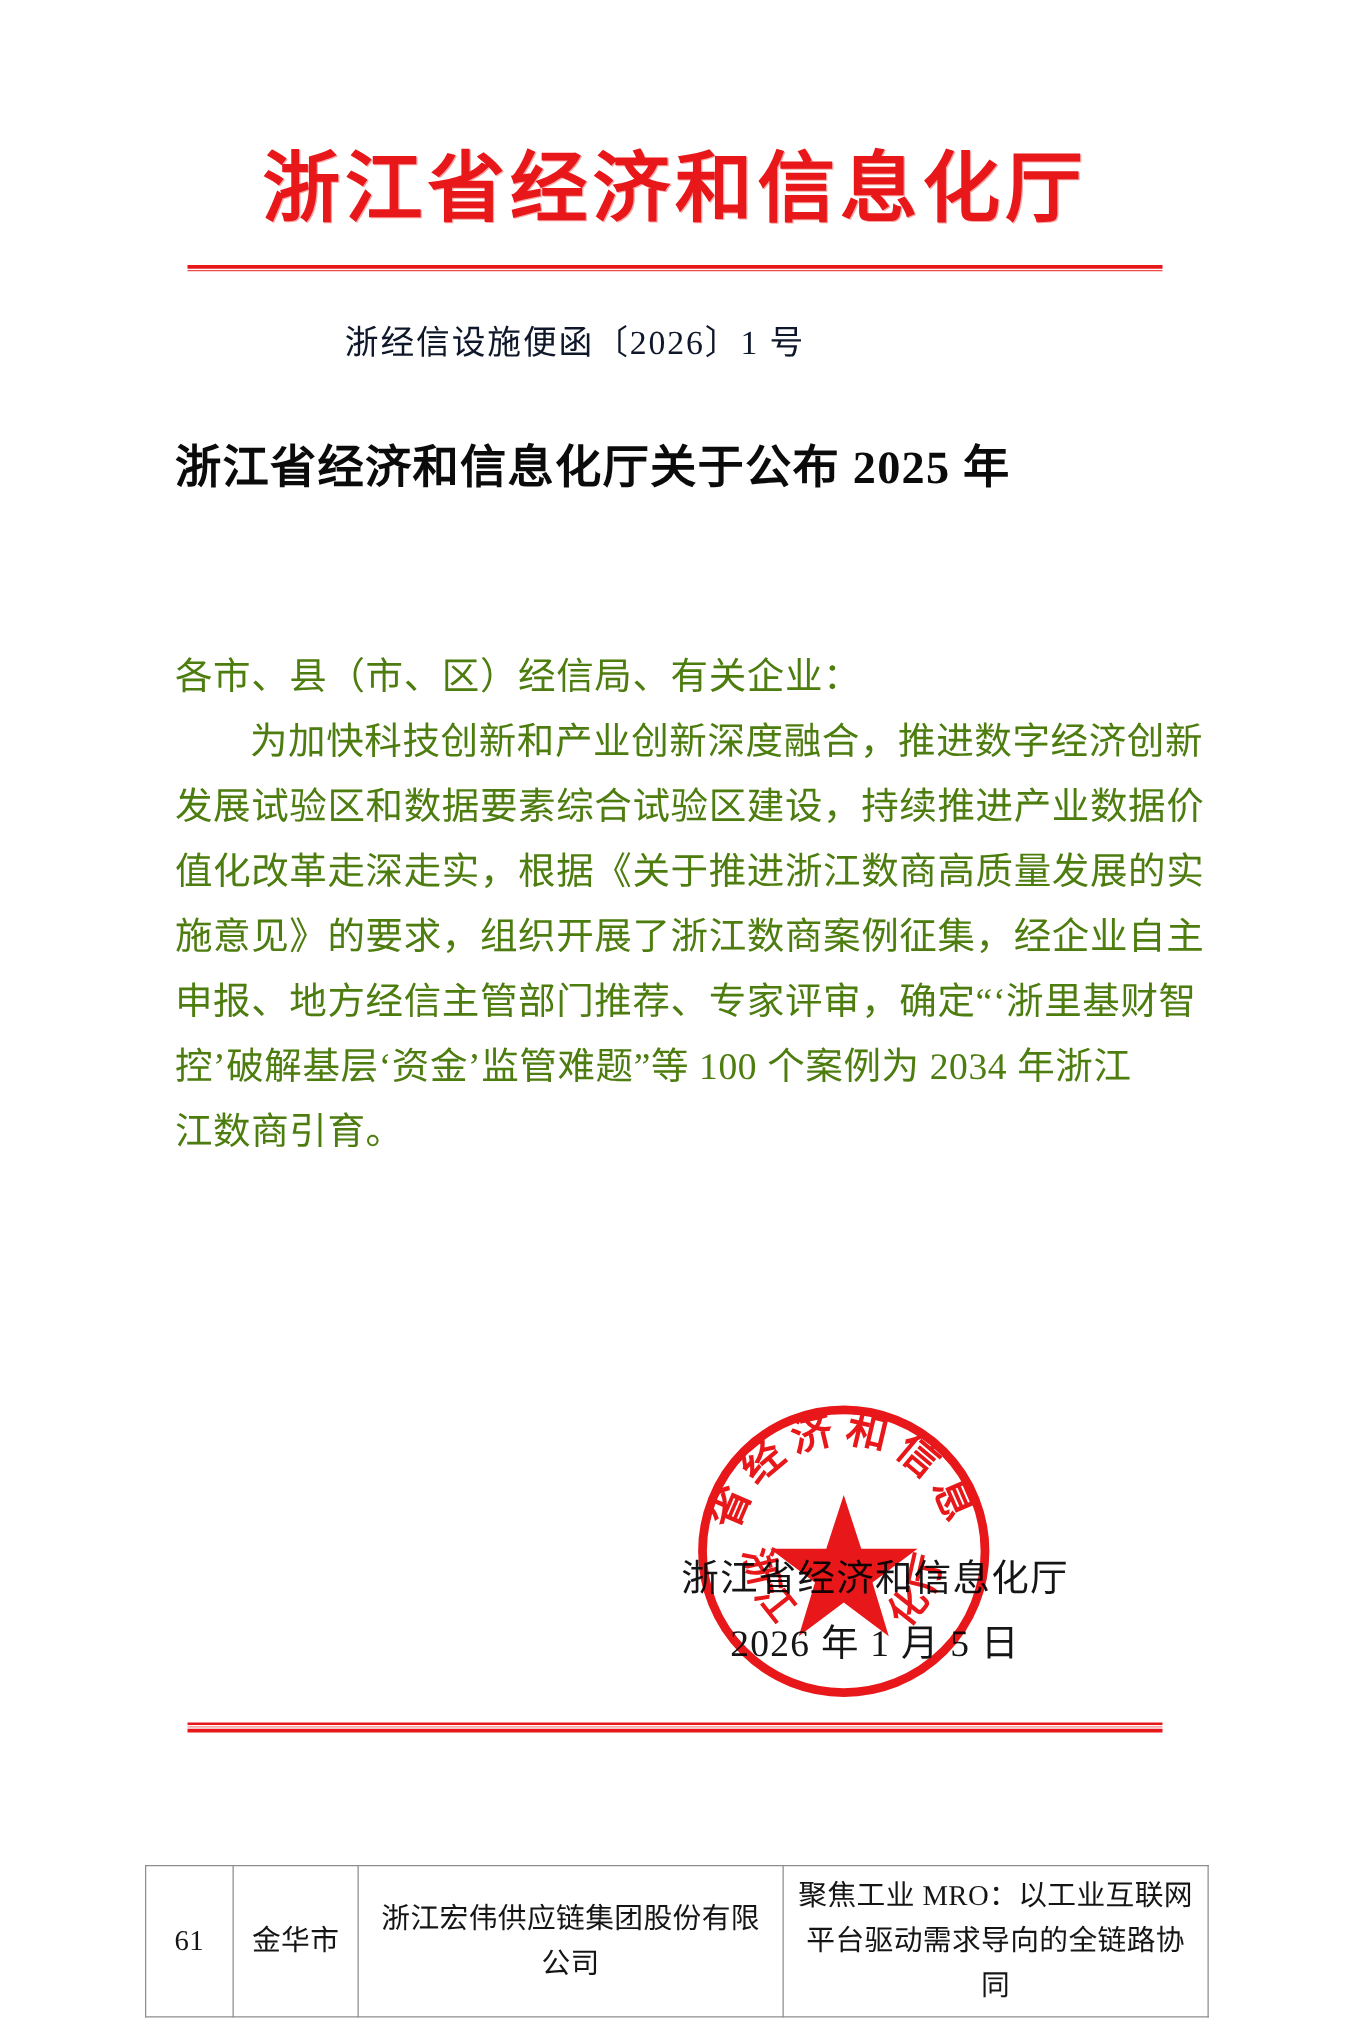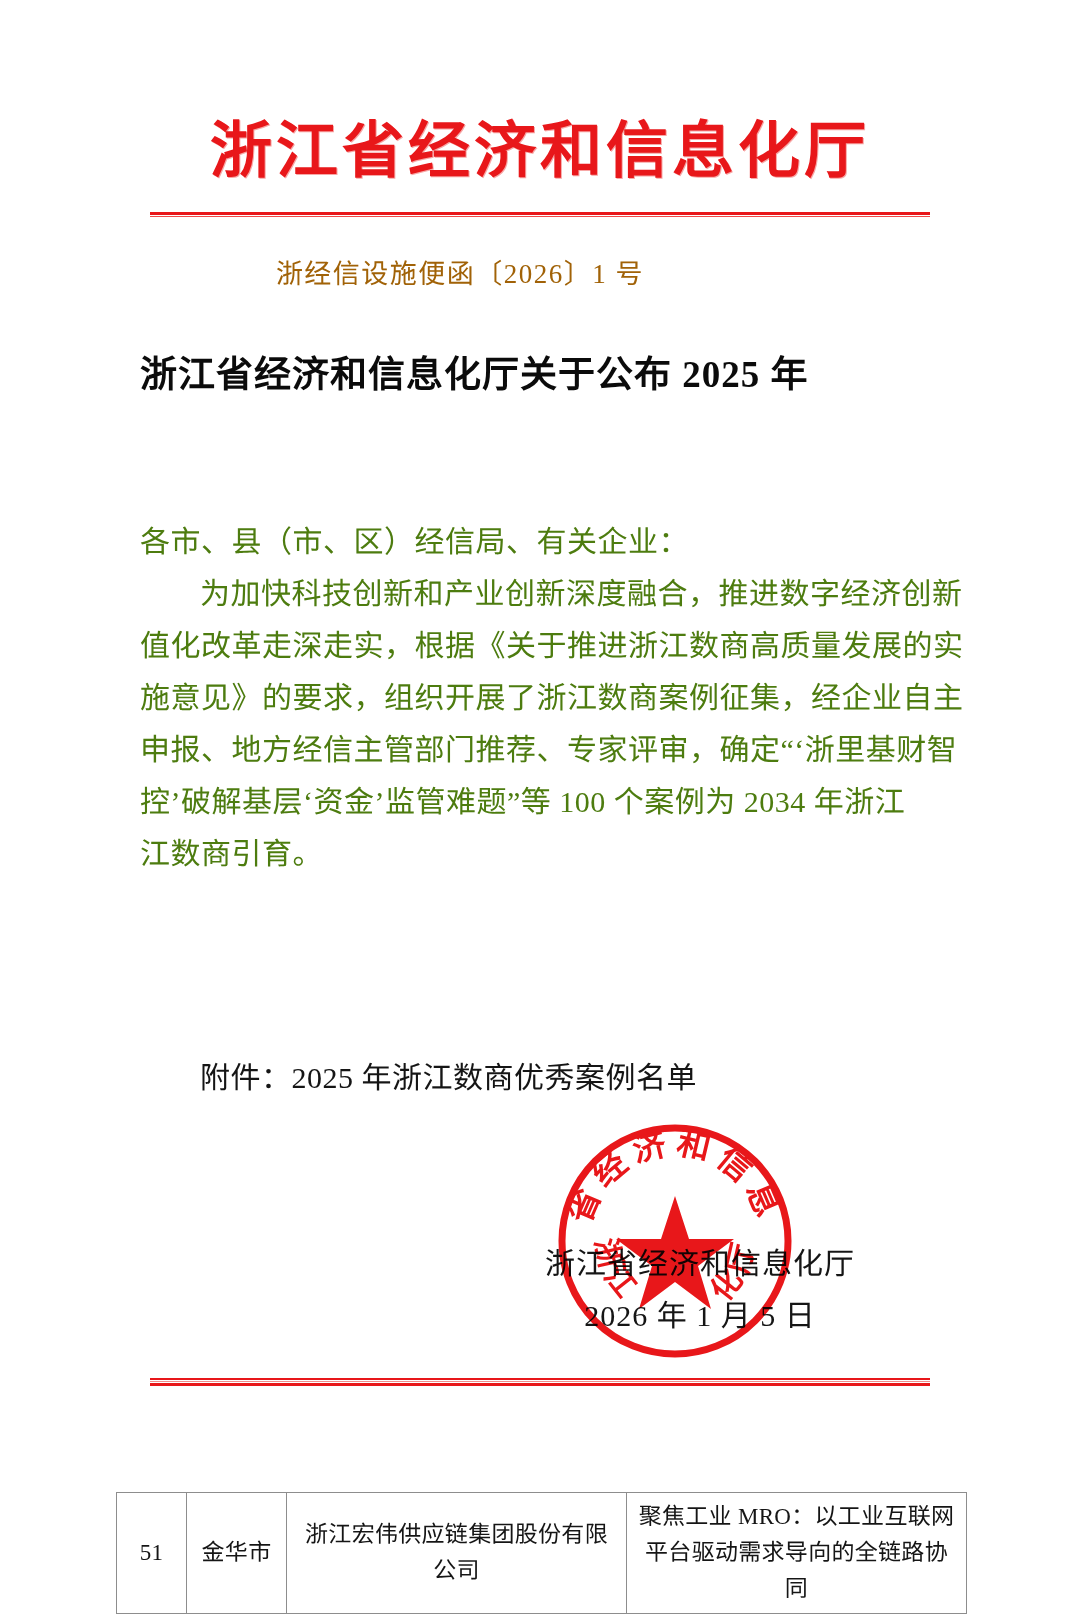--- a/index.html
+++ b/index.html
@@ -69,21 +69,21 @@
   .doc-number {
     position: absolute;
     left: 0;
     top: 252px;
     width: 1080px;
     text-align: center;
     padding-right: 160px;
     box-sizing: border-box;
     font-size: 27px;
     letter-spacing: 1.5px;
-    color: #a16207;
+    color: #0f172a;
   }
 
   
   .doc-title {
     position: absolute;
     left: 140px;
     top: 345px;
     width: 800px;
     text-align: left;
     font-weight: 700;
@@ -224,28 +224,28 @@
 
   <div class="doc-number">浙经信设施便函〔2026〕1 号</div>
 
   <div class="doc-title">
     <span class="tline">浙江省经济和信息化厅关于公布 2025 年</span>
   </div>
 
   <div class="body-block">
     <span class="body-line">各市、县（市、区）经信局、有关企业：</span>
     <span class="body-line indent">为加快科技创新和产业创新深度融合，推进数字经济创新</span>
+    <span class="body-line">发展试验区和数据要素综合试验区建设，持续推进产业数据价</span>
     <span class="body-line">值化改革走深走实，根据《关于推进浙江数商高质量发展的实</span>
     <span class="body-line">施意见》的要求，组织开展了浙江数商案例征集，经企业自主</span>
     <span class="body-line">申报、地方经信主管部门推荐、专家评审，确定“‘浙里基财智</span>
     <span class="body-line">控’破解基层‘资金’监管难题”等 100 个案例为 2034 年浙江</span>
     <span class="body-line">江数商引育。</span>
   </div>
 
-  <div class="attachment">附件：2025 年浙江数商优秀案例名单</div>
 
   <div class="seal">
     <svg width="238" height="238" viewBox="0 0 238 238" xmlns="http://www.w3.org/2000/svg">
       <defs>
         <path id="sealArc" d="M 33,119 A 86,86 0 0 1 205,119" fill="none"></path>
         <path id="sealArcBottom" d="M 41,119 A 78,78 0 0 0 197,119" fill="none"></path>
       </defs>
       <circle cx="119" cy="119" r="113" fill="none" stroke="#e8171a" stroke-width="7"></circle>
       <text font-family="DejaVu Serif, Liberation Serif, serif" font-size="33" font-weight="700" fill="#e8171a" letter-spacing="7">
         <textPath href="#sealArc" startOffset="50%" text-anchor="middle">省经济和信息</textPath>
@@ -262,21 +262,21 @@
 
   <div class="footer-rule">
     <div class="fbar1"></div>
     <div class="fbar2"></div>
     <div class="fbar3"></div>
   </div>
 
   <table class="table-frag">
     <tbody>
       <tr>
-        <td class="col-no">51</td>
+        <td class="col-no">61</td>
         <td class="col-city">金华市</td>
         <td class="col-comp">浙江宏伟供应链集团股份有限公司</td>
         <td class="col-case">聚焦工业 MRO：以工业互联网平台驱动需求导向的全链路协同</td>
       </tr>
     </tbody>
   </table>
 
 </div>
 
 </body></html>

